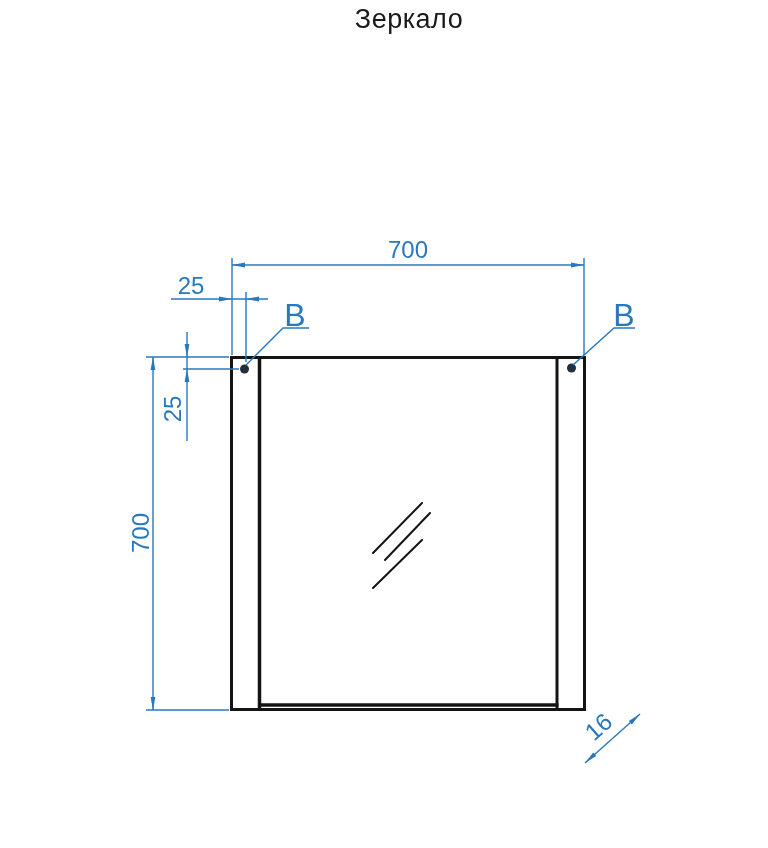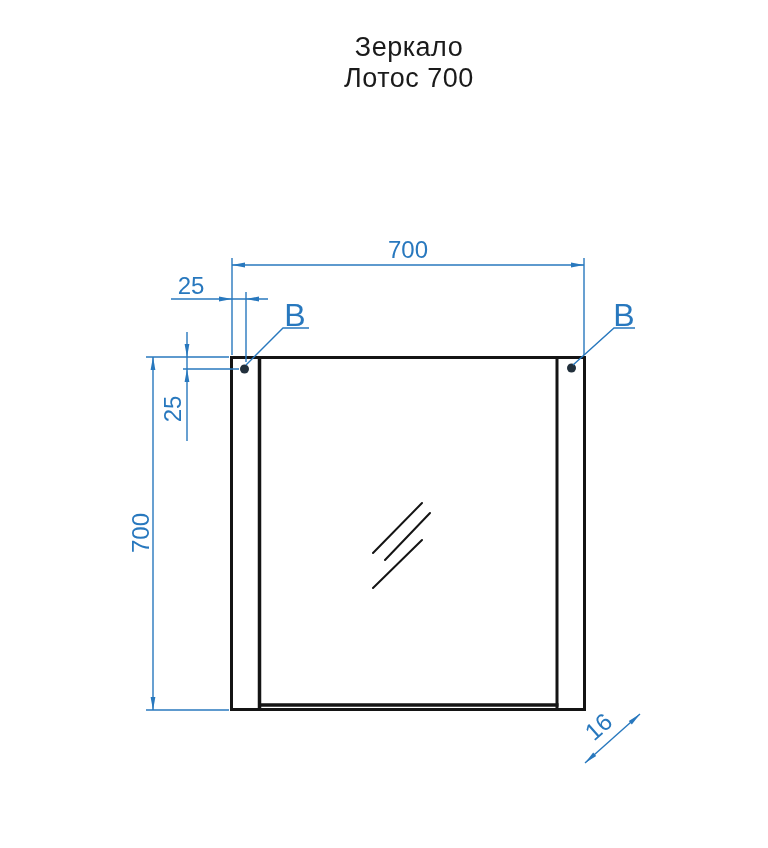--- a/index.html
+++ b/index.html
@@ -14,21 +14,21 @@
   .page {
     position: relative;
     width: 768px;
     height: 848px;
     background: var(--c-bg);
     overflow: hidden;
     font-family: "Liberation Sans", sans-serif;
   }
   .title-block {
     position: absolute;
-    top: 32px;
+    top: 4px;
     left: 409px;
     transform: translateX(-50%);
     text-align: center;
     color: var(--c-title);
     font-size: 27px;
     line-height: 31px;
     letter-spacing: 0.5px;
     white-space: nowrap;
   }
   svg.drawing { position: absolute; left: 0; top: 0; }
@@ -48,21 +48,20 @@
   }
   .dot { fill: var(--c-dot); stroke: none; }
 </style>
 </head>
 <body>
 
 <div class="page">
 
   <div class="title-block">
     <div>Зеркало</div>
-    <div>Лотос 700</div>
   </div>
 
   <svg class="drawing" width="768" height="848" viewBox="0 0 768 848">
 
     <g>
       <rect class="outline" x="231.5" y="357.5" width="353" height="352" stroke-width="3"></rect>
       <line class="outline" x1="259.5" y1="357" x2="259.5" y2="709.5" stroke-width="3.5"></line>
       <line class="outline" x1="557" y1="357" x2="557" y2="709.5" stroke-width="3"></line>
       <line class="outline" x1="258" y1="705" x2="558.5" y2="705" stroke-width="3.5"></line>
       <path class="refl" d="M373,553 L422,503 M385,560 L430,513 M373,588 L422,540"></path>

